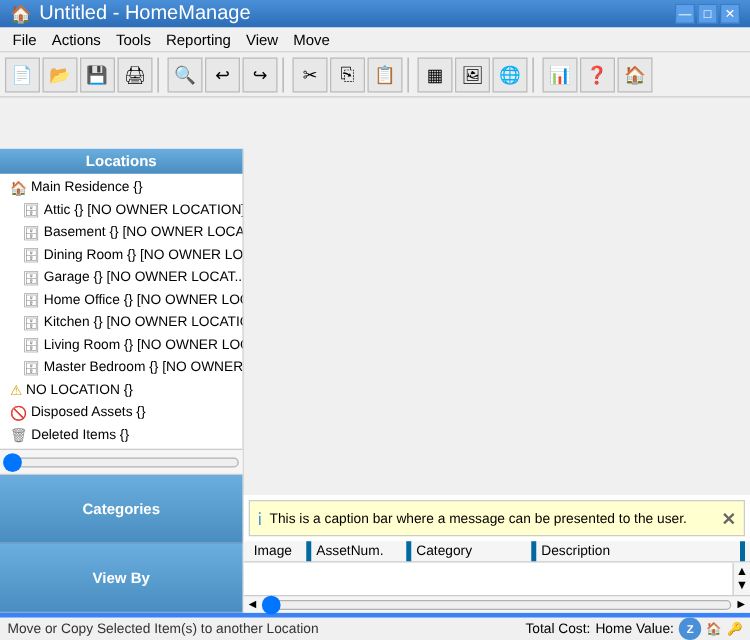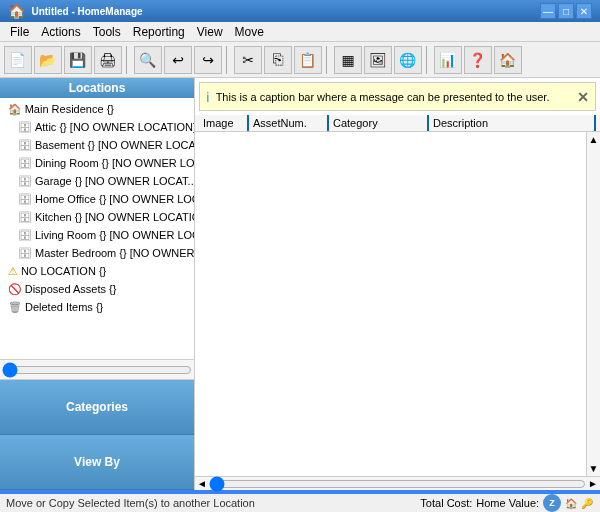--- a/index.html
+++ b/index.html
@@ -10,21 +10,21 @@
       background: linear-gradient(to bottom, #4a90d9, #2a6cb5);
       color: white;
       height: 22px;
       display: flex;
       align-items: center;
       justify-content: space-between;
       padding: 0 8px;
       user-select: none;
     }
     #title-bar-left { display: flex; align-items: center; gap: 6px; }
-    #title-bar-title { font-size: 10px; font-weight: bold; }
+    #title-bar-title { font-size: 16px; font-weight: normal; }
     #title-bar-controls { display: flex; gap: 2px; }
     .title-btn {
       width: 16px; height: 16px;
       background: #5a9fe8;
       border: 1px solid #3a7bc8;
       color: white;
       font-size: 10px;
       display: flex; align-items: center; justify-content: center;
       cursor: pointer;
     }
@@ -63,20 +63,21 @@
       display: flex; align-items: center; justify-content: center;
       cursor: pointer;
       font-size: 14px;
     }
     .toolbar-sep { width: 4px; height: 28px; border-left: 1px solid #aaa; margin: 0 2px; }
 
     
     #main-content {
       display: flex;
       height: calc(512px - 22px - 20px - 36px - 22px - 22px);
+      align-items: flex-end;
     }
 
     
     #left-panel {
       width: 195px;
       min-width: 195px;
       border-right: 1px solid #ccc;
       display: flex;
       flex-direction: column;
       background: white;
@@ -169,21 +170,21 @@
     #table-header {
       display: flex;
       border-bottom: 1px solid #ccc;
       background: #f5f5f5;
       padding: 0 4px;
     }
     .col-header {
       padding: 2px 4px;
       font-size: 11px;
       font-weight: normal;
-      border-right: 2px solid #0369a1;
+      border-right: 4px solid #0369a1;
       cursor: pointer;
     }
     .col-image { width: 50px; }
     .col-assetnum { width: 80px; }
     .col-category { width: 100px; }
     .col-description { flex: 1; }
 
     
     #table-content {
       flex: 1;

